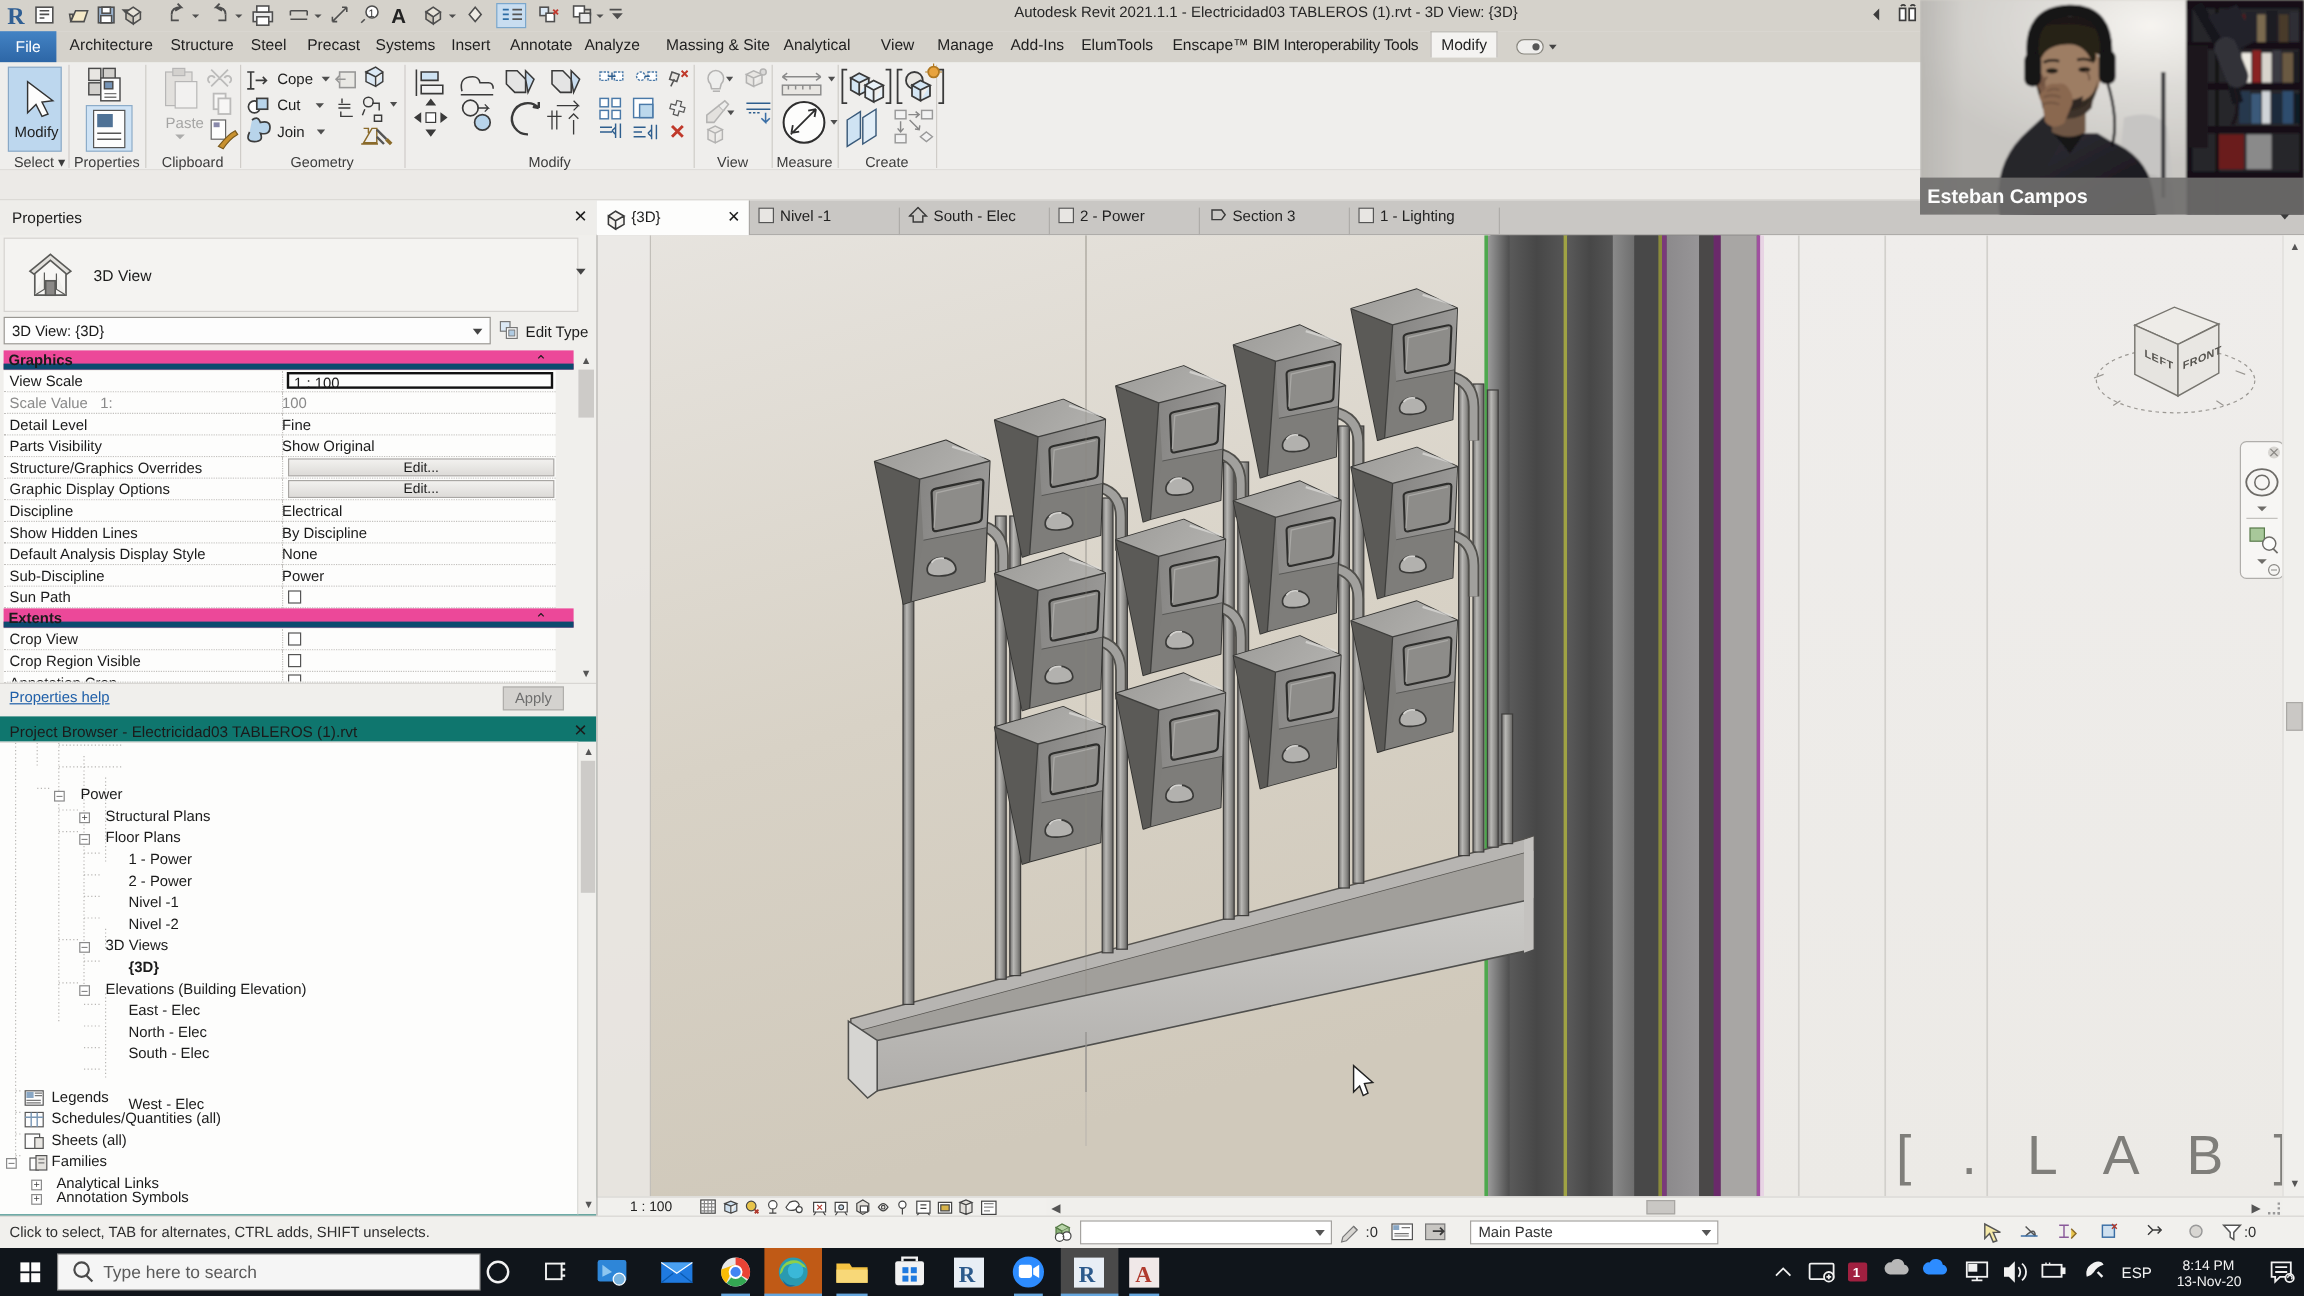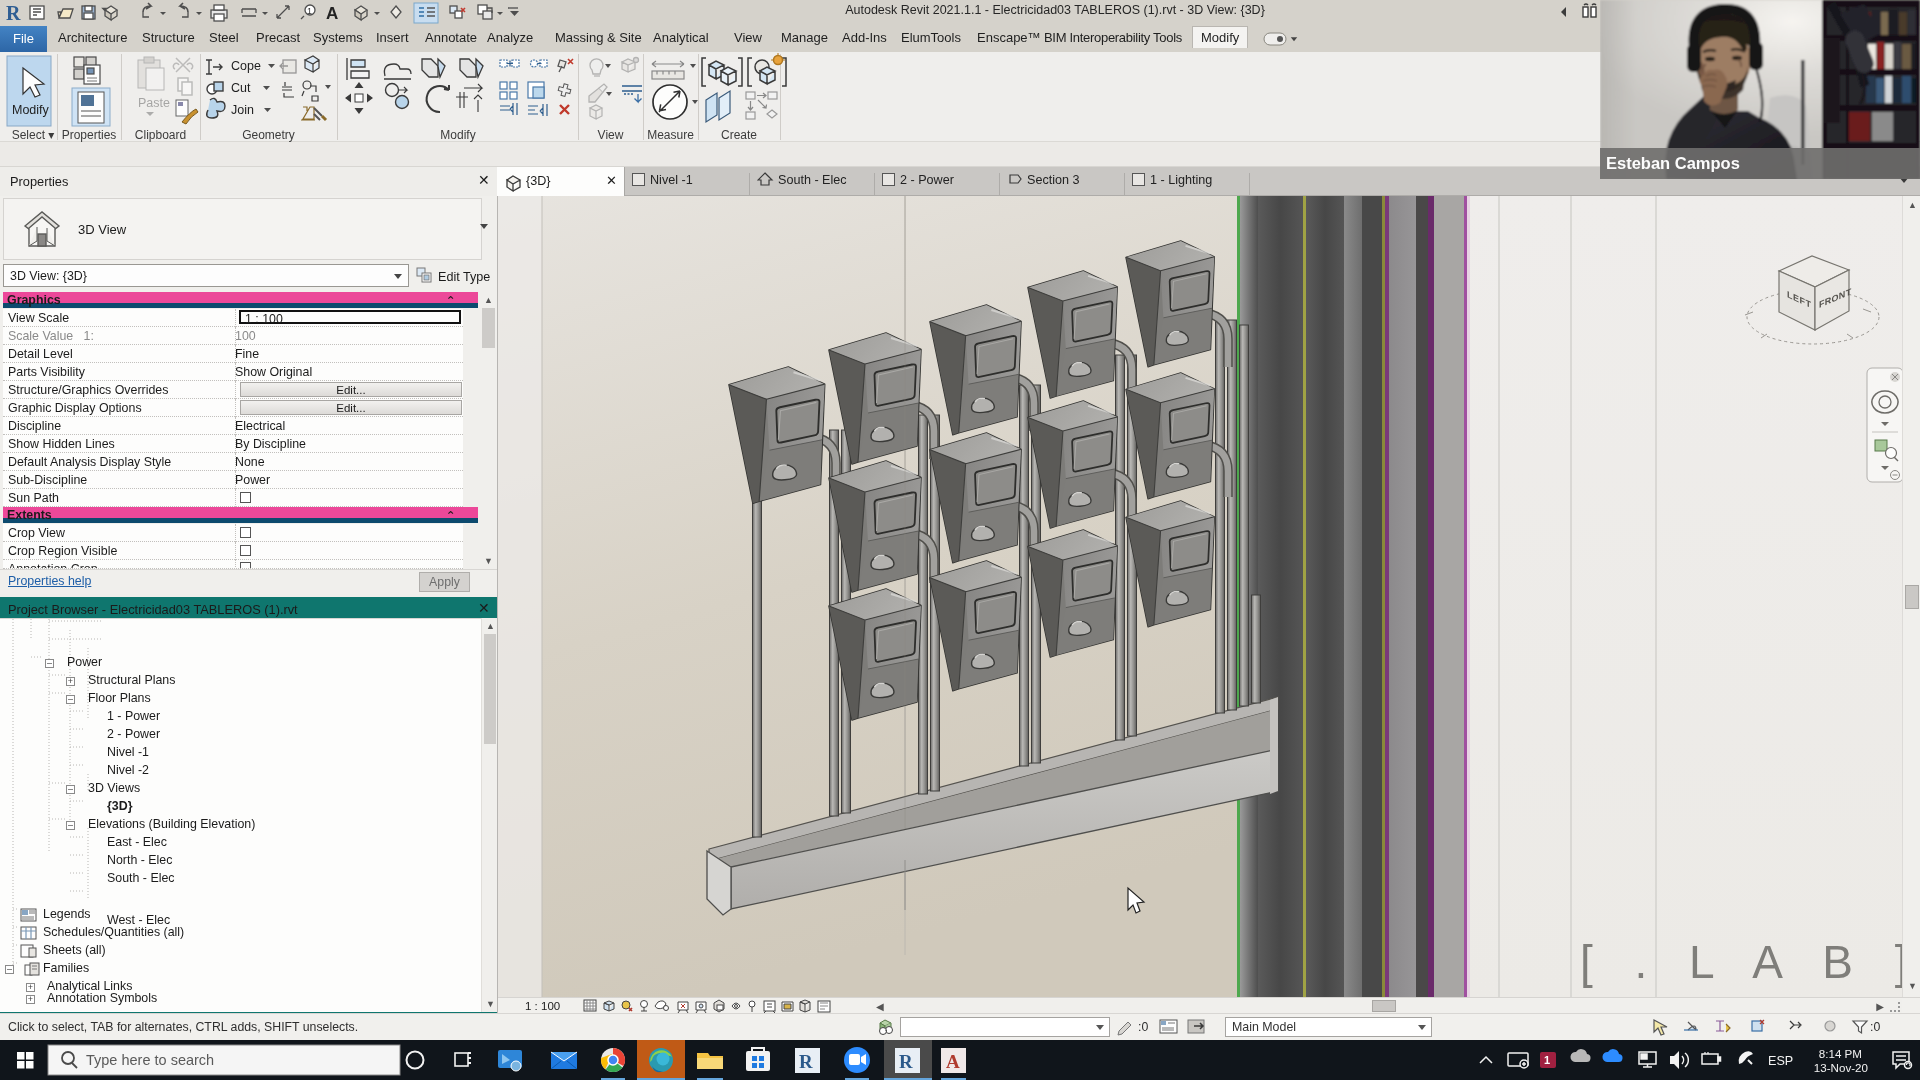--- a/index.html
+++ b/index.html
@@ -830,21 +830,21 @@
     <svg width="24" height="20" style="position:absolute;left:1158px;top:3px">
       <rect x="2" y="3" width="17" height="13" fill="#fdfdfd" stroke="#555"></rect>
         <rect x="3" y="4" width="5" height="4" fill="#88a6c4"></rect>
         <path d="M10 6 h7 M4 11 h12 M4 13 h12" stroke="#777" stroke-width="1"></path>
     </svg>
     <svg width="24" height="20" style="position:absolute;left:1186px;top:3px">
       <rect x="2" y="3" width="16" height="13" fill="#c8c6c2" stroke="#777"></rect>
         <path d="M8 9 h9 m-3 -3 l3 3 -3 3" stroke="#3a3a3a" stroke-width="1.5" fill="none"></path>
     </svg>
     <div style="position:absolute;left:1225px;top:3px;width:207px;height:20px;background:#fff;border:1px solid #a5a3a0">
-      <div style="position:absolute;left:6px;top:2px;font-size:12.4px;color:#333">Main Model</div>
+      <div style="position:absolute;left:6px;top:2px;font-size:12.4px;color:#333">Main Paste</div>
       <div style="position:absolute;right:5px;top:7px;width:0;height:0;border-left:4px solid transparent;border-right:4px solid transparent;border-top:5px solid #555"></div>
     </div>
     <svg width="270" height="22" style="position:absolute;left:1648px;top:2px">
       <g stroke="#555" stroke-width="1.2" fill="none">
         <path d="M6 4 l0 12 4 -4 3 7 3 -1 -3 -7 6 0 z" fill="#f5e9a8"></path>
         <path d="M40 6 l8 8 m-8 0 q8 -8 8 0" fill="#cfe0ef"></path>
           <path d="M36 14 h14" stroke="#3a6ea5"></path>
         <path d="M72 5 v10 m-4 -10 h8 m-8 10 h8" stroke="#8a5a9a"></path>
           <path d="M78 8 l4 4 -4 4" fill="#e8c44a" stroke="#8a6a2a"></path>
         <rect x="104" y="5" width="10" height="10" fill="#cfe0ef" stroke="#3a6ea5"></rect>

